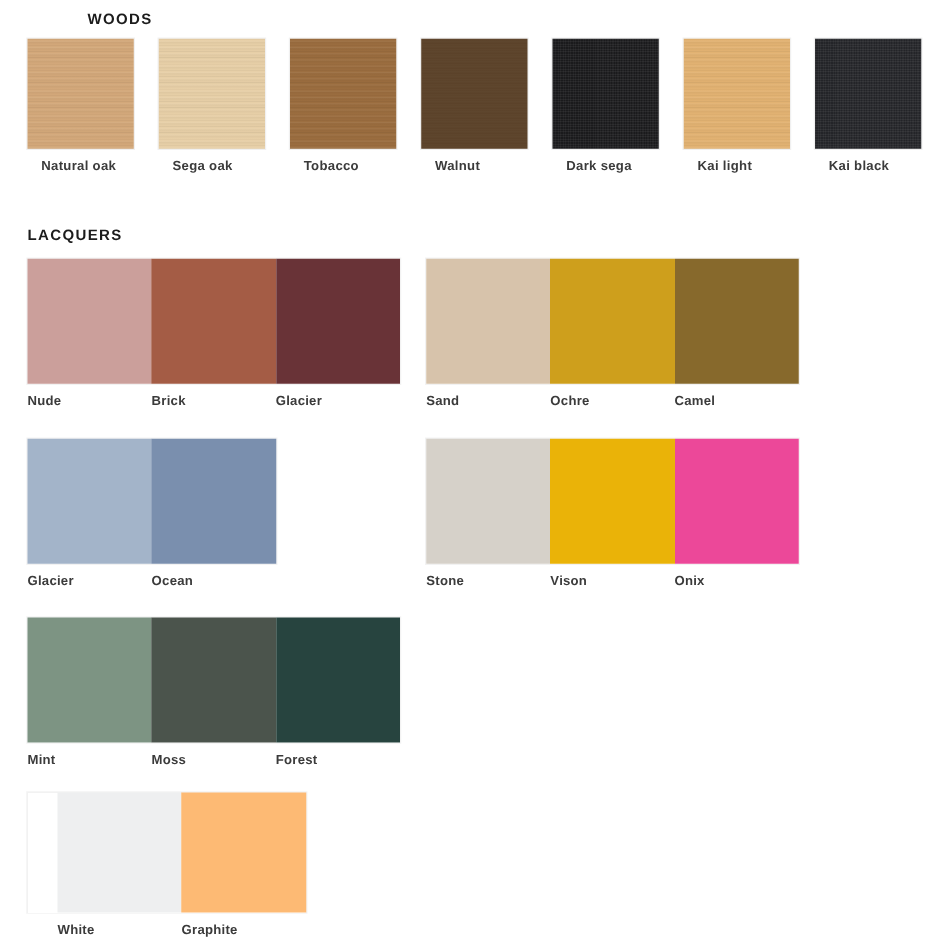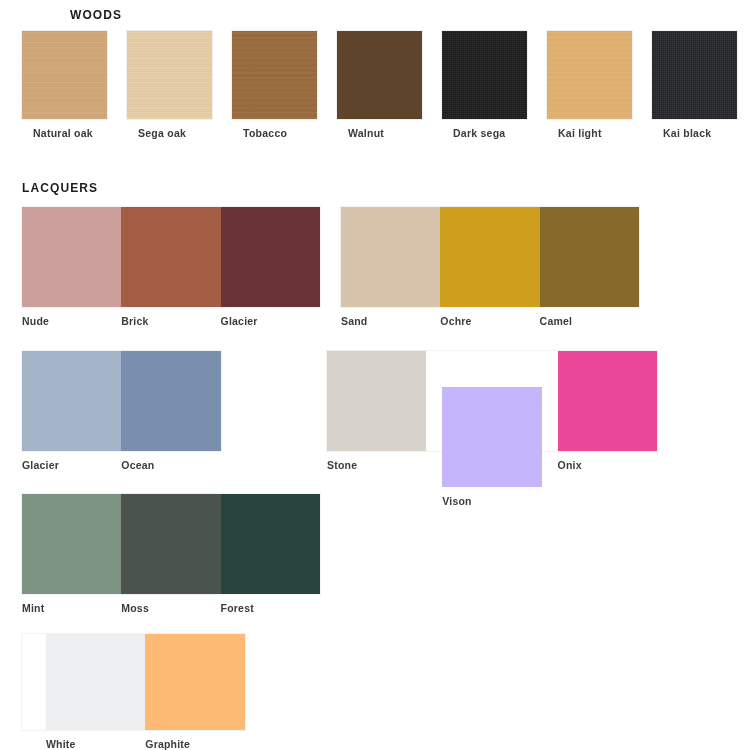--- a/index.html
+++ b/index.html
@@ -118,21 +118,21 @@
     font-weight: bold;
     color: #3b3b3b;
     letter-spacing: 0.2px;
     white-space: nowrap;
   }
 
   
   #grp-r1-left  { left: 22px;  top: 207px; }
   #grp-r1-right { left: 341px; top: 207px; justify-content: center; }
   #grp-r2-left  { left: 22px;  top: 351px; align-items: flex-end; }
-  #grp-r2-right { left: 327px; top: 351px; gap: 16px; }
+  #grp-r2-right { left: 341px; top: 351px; }
   #grp-r3-left  { left: 22px;  top: 494px; }
   #grp-r4-left  { left: 22px;  top: 634px; }
 
   .grp-w3 .lacquer-swatch { width: 99.3px; }
   .grp-w2 .lacquer-swatch { width: 99.3px; }
   #grp-r4-left { height: 96px; padding-left: 24px; }
   #grp-r4-left .lacquer-swatch { height: 96px; }
   #grp-r4-left .lacquer-label { top: 104px; }
 </style>
 </head>
@@ -202,21 +202,21 @@
         <div class="lacquer-label">Glacier</div>
       </div>
       <div class="lacquer-swatch" style="background: rgb(122, 143, 174);">
         <div class="lacquer-label">Ocean</div>
       </div>
     </div>
   <div class="lacquer-group grp-w3" id="grp-r2-right">
       <div class="lacquer-swatch" style="background: rgb(214, 209, 201);">
         <div class="lacquer-label">Stone</div>
       </div>
-      <div class="lacquer-swatch" style="background: #c4b5fd; margin-top: 36px;">
+      <div class="lacquer-swatch" style="background: #eab308;">
         <div class="lacquer-label">Vison</div>
       </div>
       <div class="lacquer-swatch" style="background: #ec4899;">
         <div class="lacquer-label">Onix</div>
       </div>
     </div>
   <div class="lacquer-group grp-w3" id="grp-r3-left">
       <div class="lacquer-swatch" style="background: rgb(125, 148, 131);">
         <div class="lacquer-label">Mint</div>
       </div>

